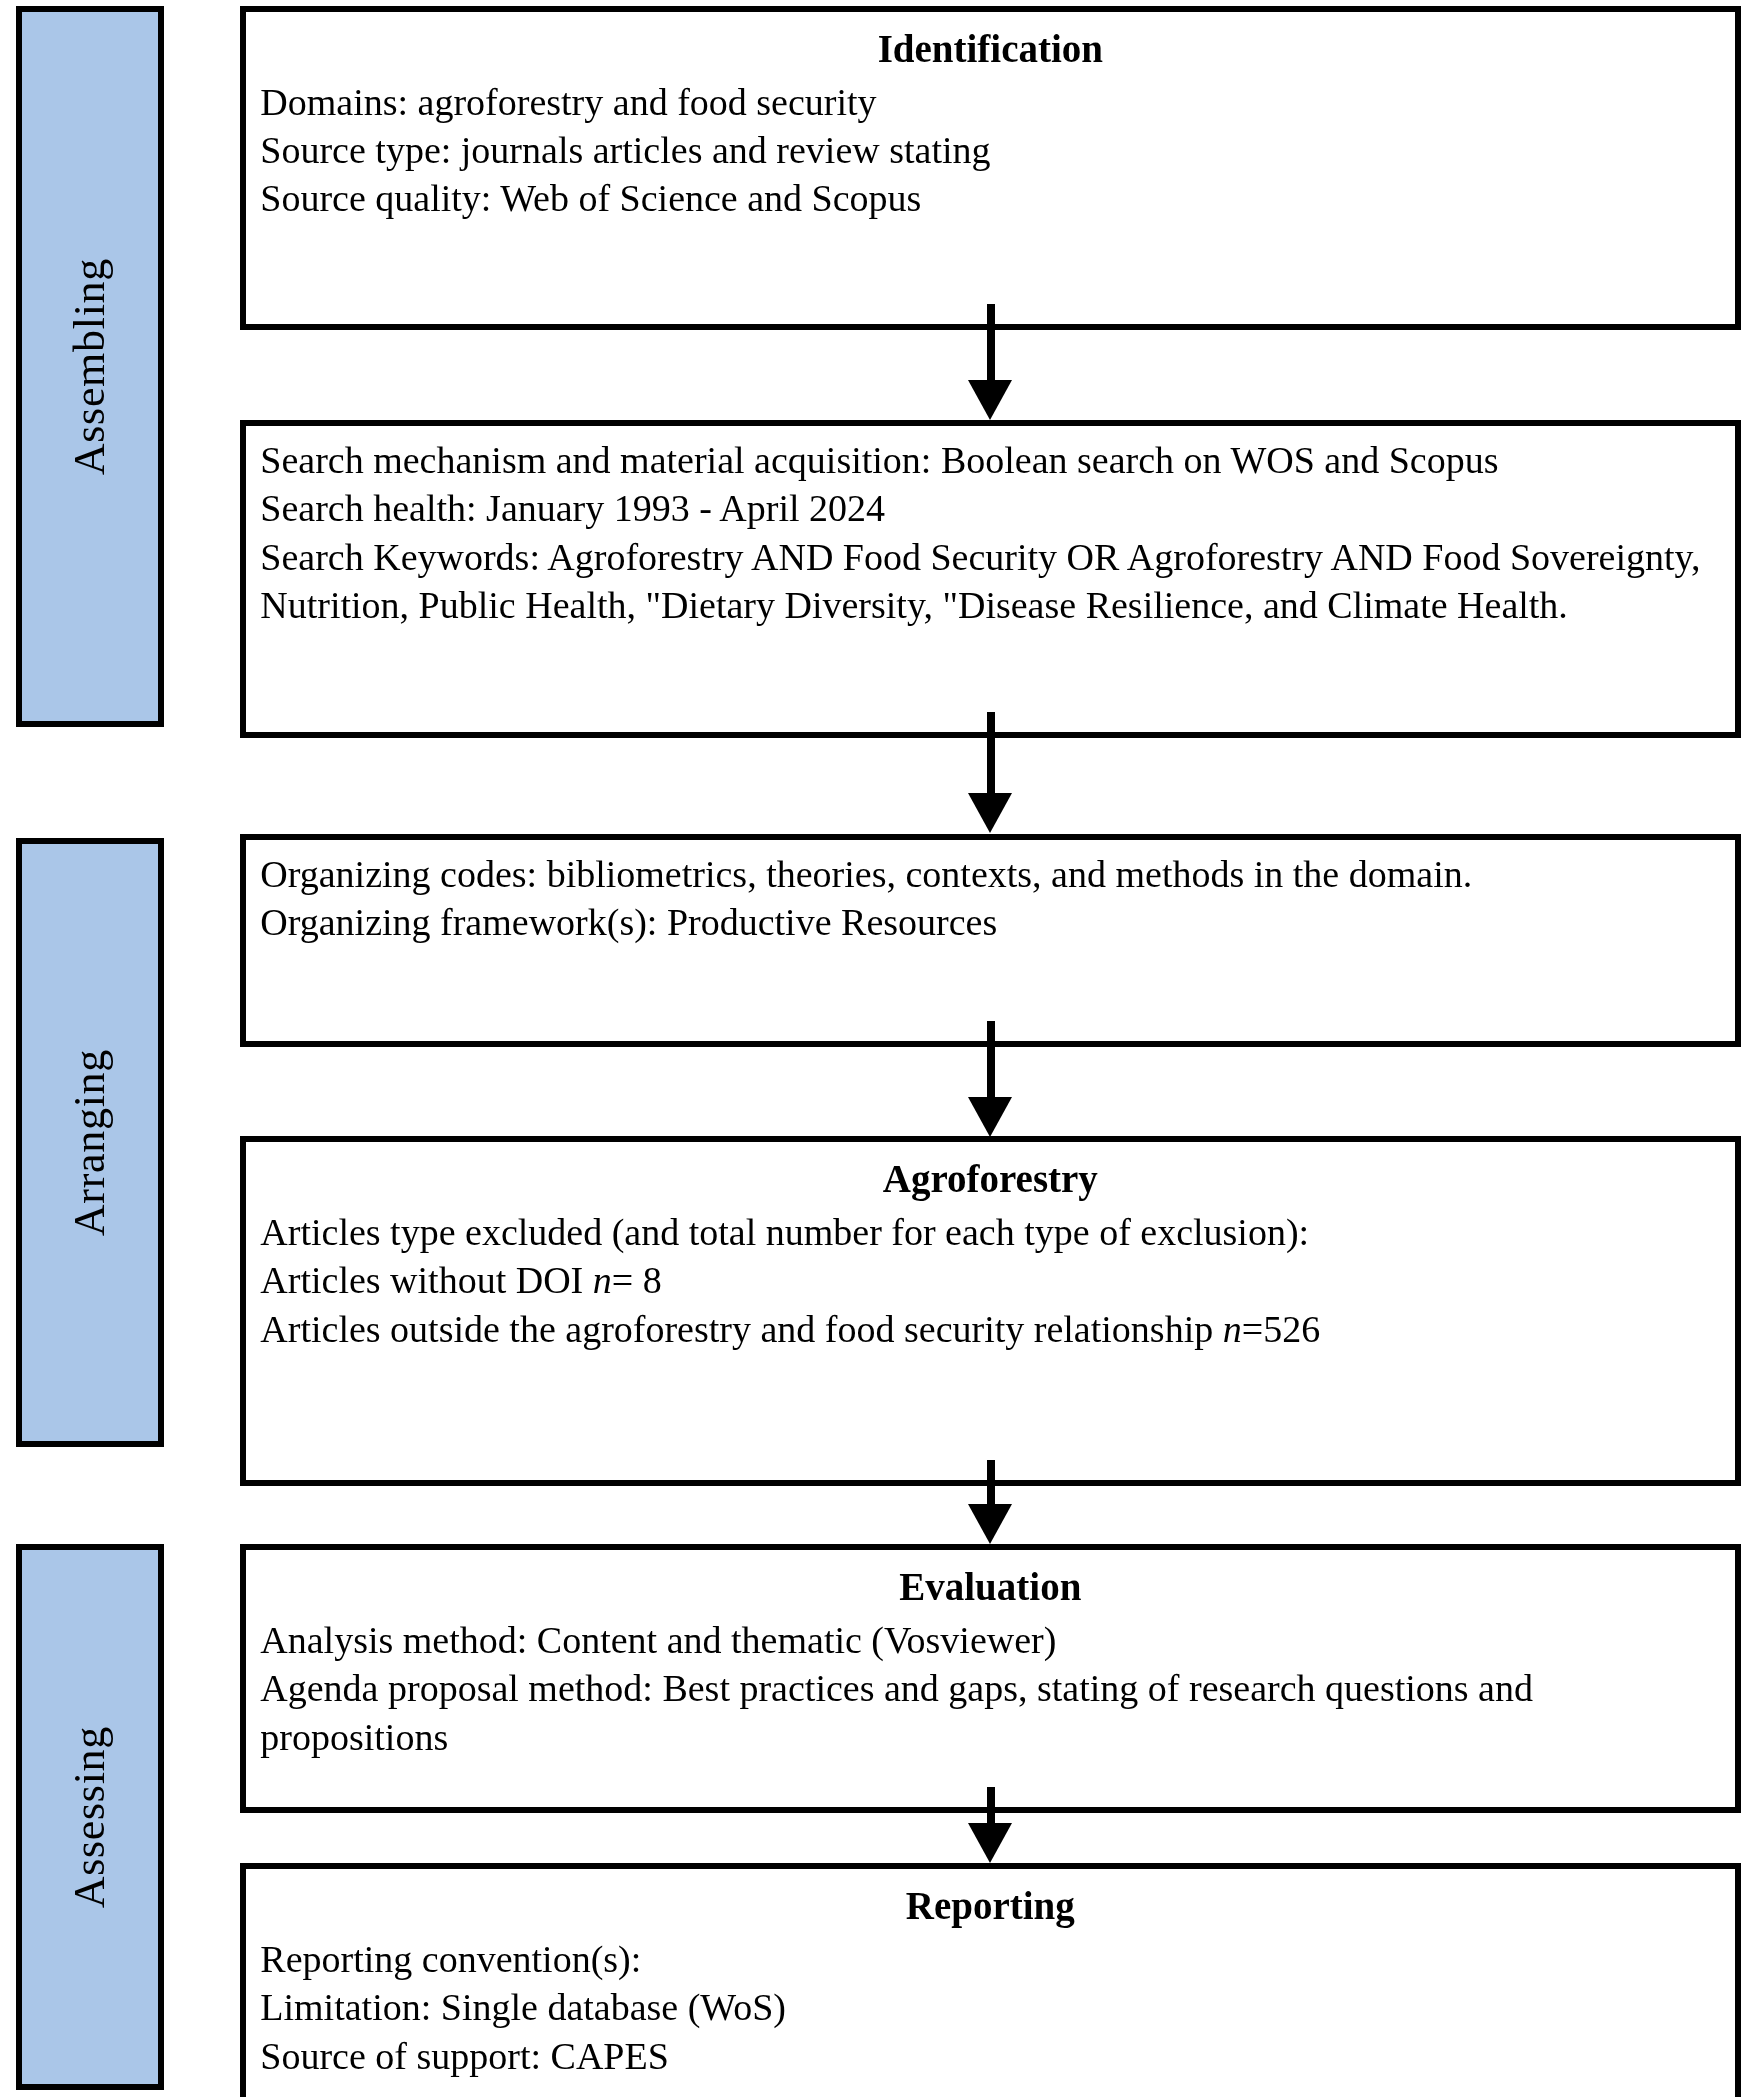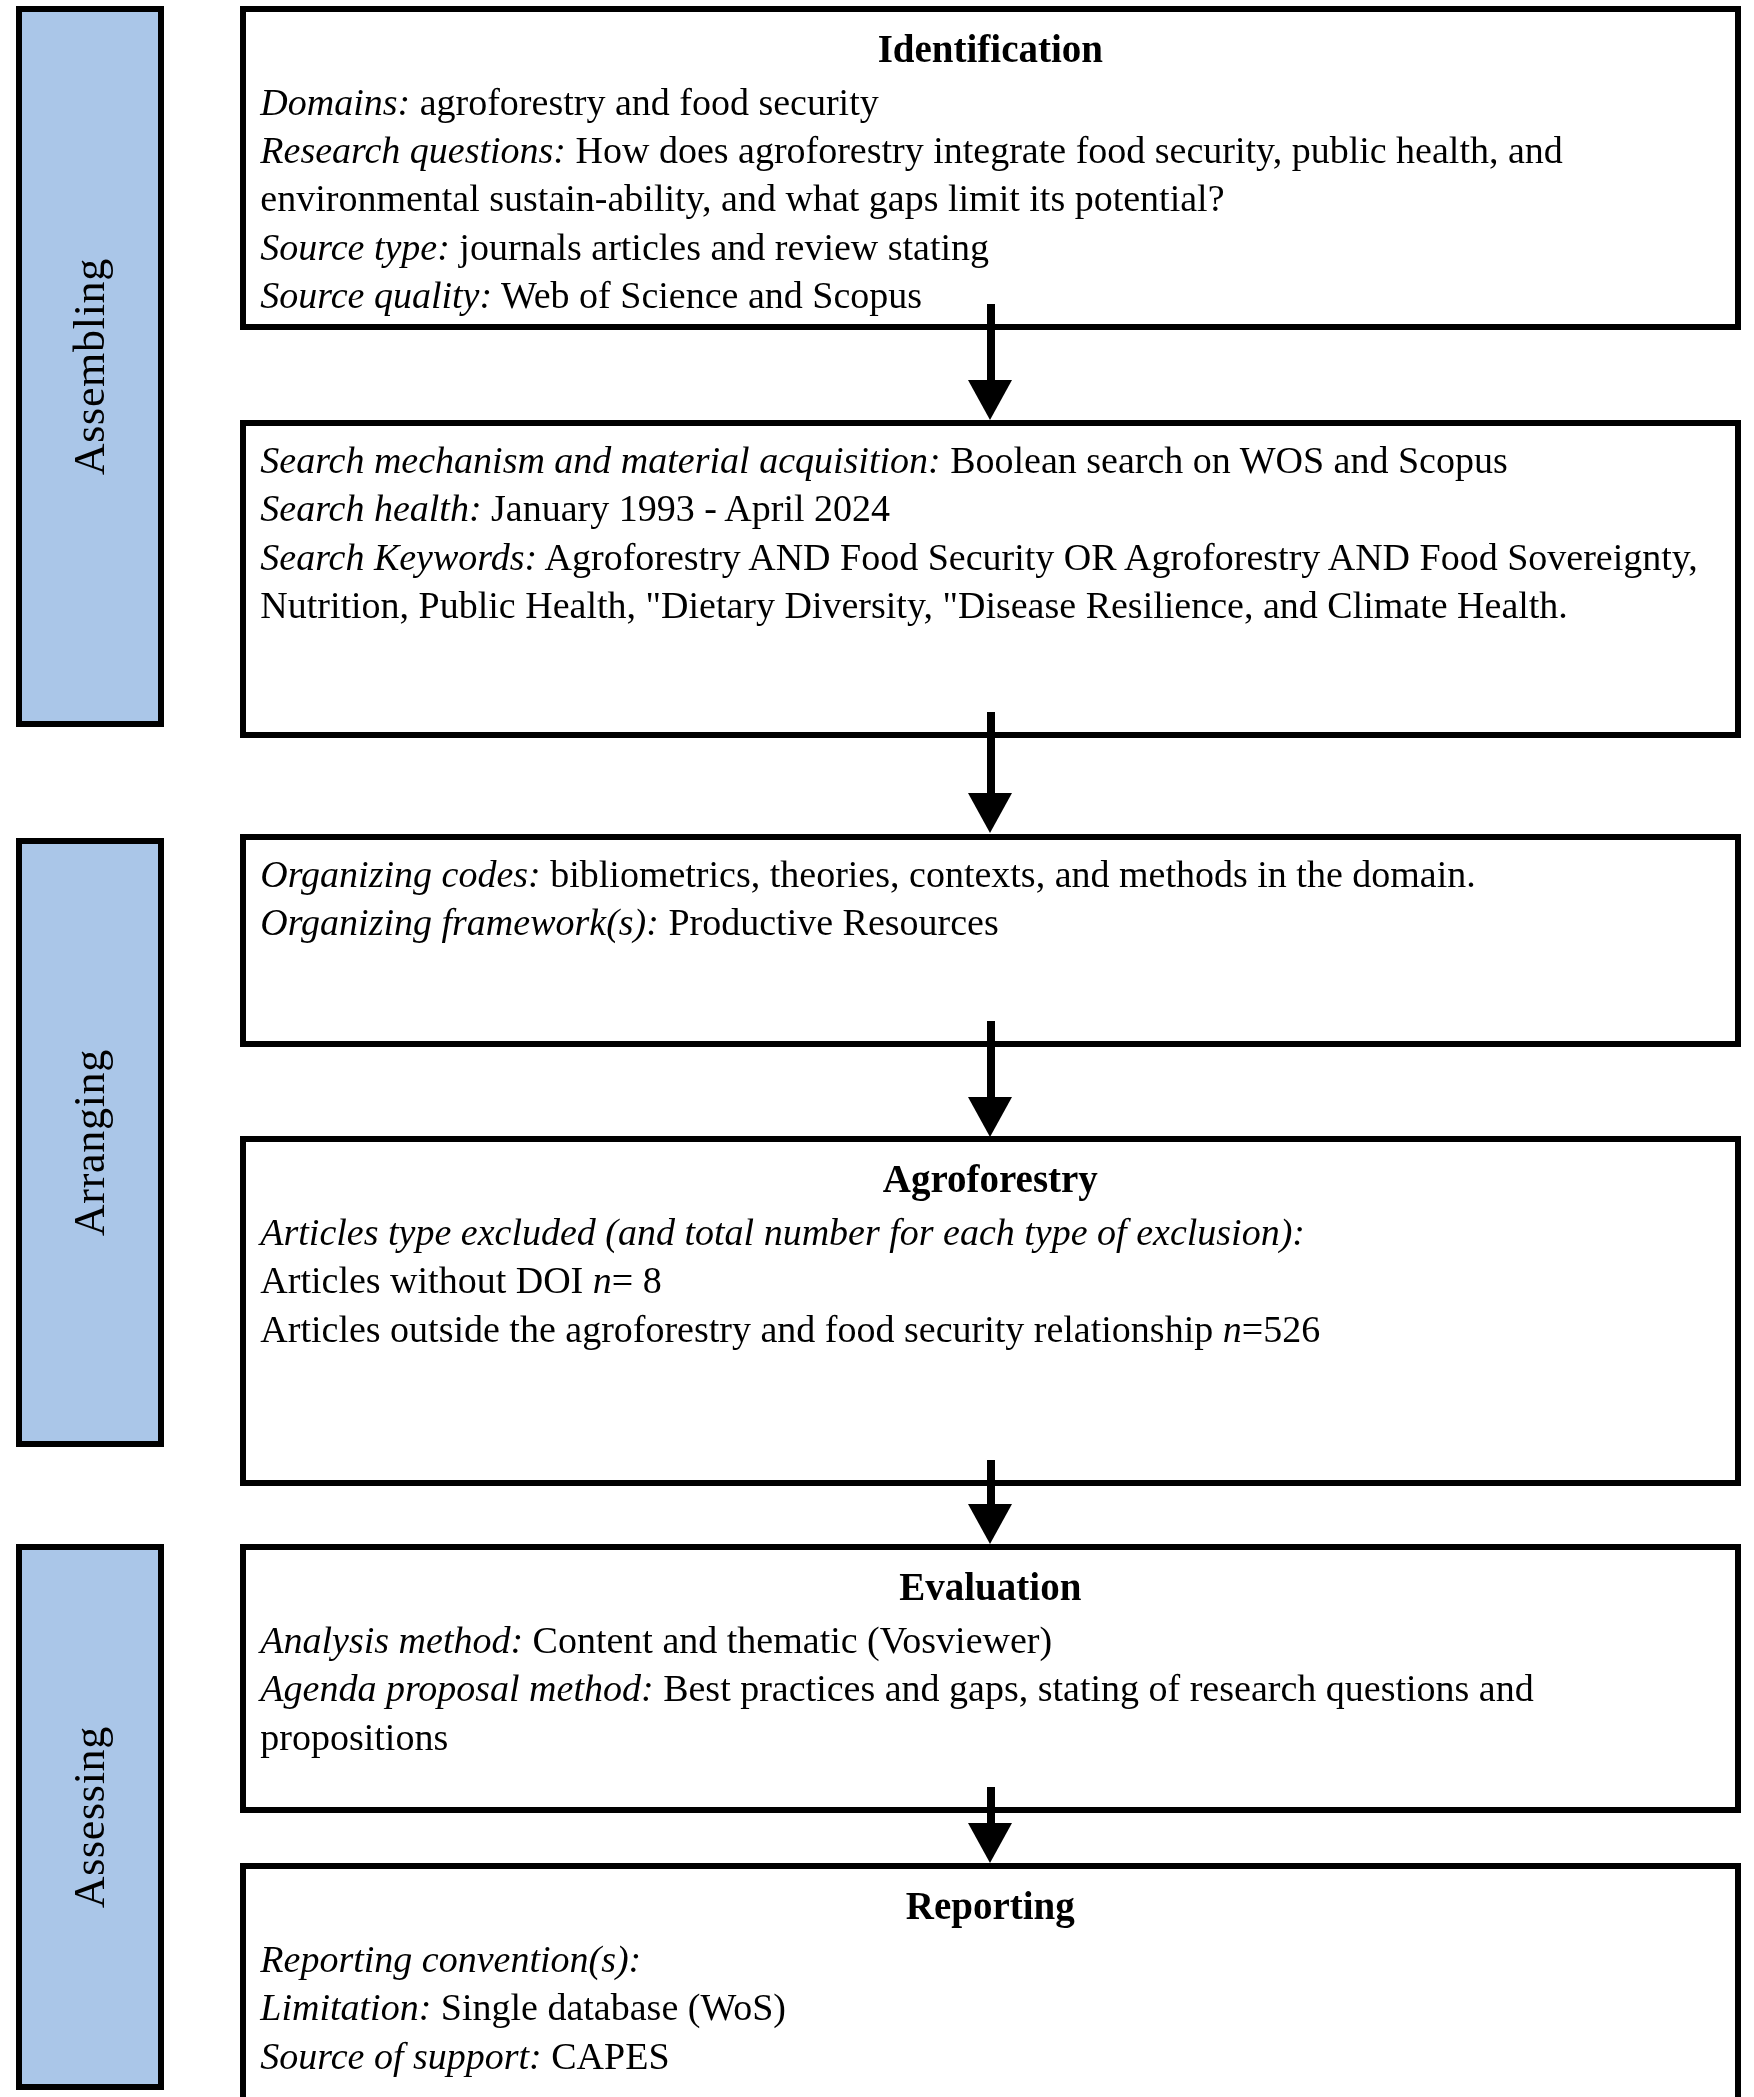--- a/index.html
+++ b/index.html
@@ -67,21 +67,21 @@
     color: #000;
   }
   .stage-line {
     font-size: 38px;
     line-height: 1.27;
     color: #000;
     text-align: left;
     margin: 0;
     padding: 0;
   }
-  .lbl { font-style: italic; }
+  .lbl { }
 
   #box-identification { top: 5.7px;    height: 291px; }
   #box-acquisition    { top: 420px;  height: 285px; }
   #box-organization   { top: 834px; height: 180px; }
   #box-purification   { top: 1136px; height: 317px; }
   #box-evaluation     { top: 1544px; height: 236px; }
   #box-reporting      { top: 1863px; height: 214px; }
 
   
   .arrow {
@@ -140,21 +140,20 @@
     <span class="phase-label">Arranging</span>
   </div>
 
   <div class="phase-bar" id="phase-assessing">
     <span class="phase-label">Assessing</span>
   </div>
 
   <div class="stage-box" id="box-identification">
     <div class="stage-title">Identification</div>
     <p class="stage-line"><span class="lbl">Domains:</span><span> agroforestry and food security</span></p>
-    <p class="stage-line"><span class="lbl">Research questions:</span><span> How does agroforestry integrate food security, public health, and environmental sustain-ability, and what gaps limit its potential?</span></p>
     <p class="stage-line"><span class="lbl">Source type:</span><span> journals articles and review stating</span></p>
     <p class="stage-line"><span class="lbl">Source quality:</span><span> Web of Science and Scopus</span></p>
   </div>
 
   <div class="arrow" id="arrow-1">
     <div class="shaft"></div>
     <div class="head"></div>
   </div>
 
   <div class="stage-box" id="box-acquisition">

